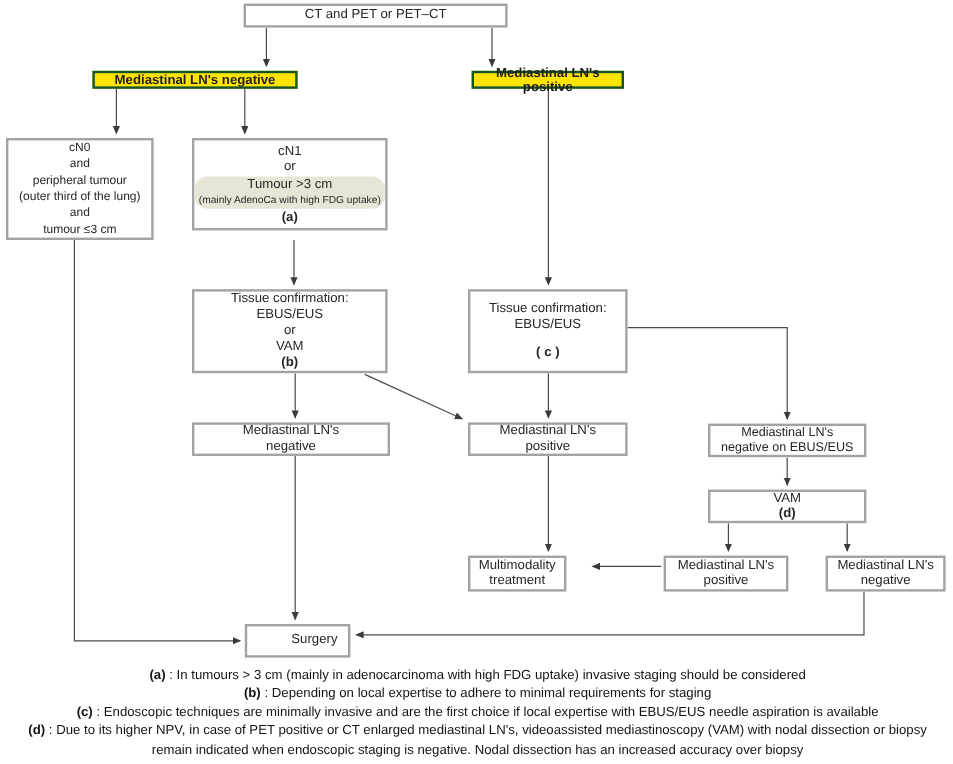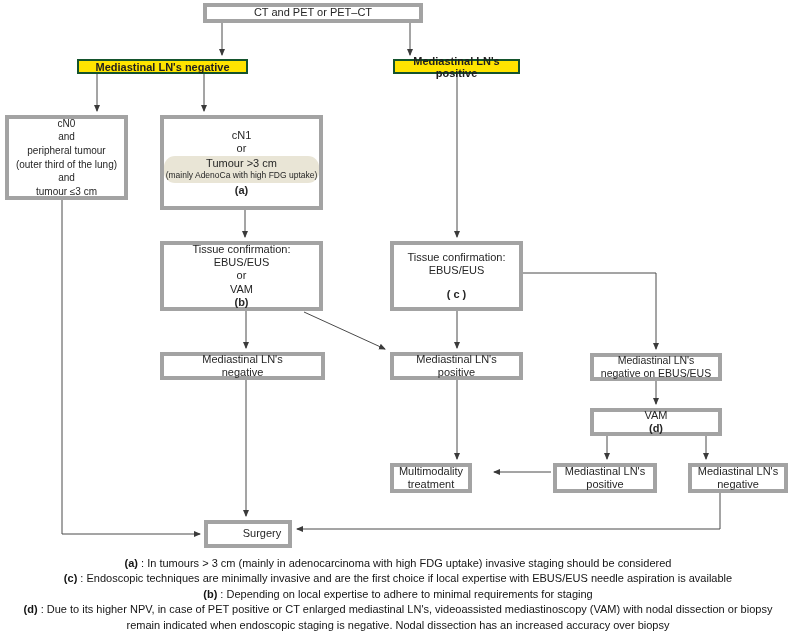--- a/index.html
+++ b/index.html
@@ -3,21 +3,21 @@
 <meta charset="utf-8">
 <style>
   html,body{margin:0;padding:0;}
   body{
     width:794px;height:637px;position:relative;background:#ffffff;
     font-family:"Liberation Sans", sans-serif;color:#262626;overflow:hidden;
   }
   #canvas{position:absolute;left:0;top:0;width:794px;height:637px;}
   svg.wires{position:absolute;left:0;top:0;width:794px;height:637px;pointer-events:none;}
   .box{
-    position:absolute;background:#ffffff;border:4px solid #a3a3a3;
+    position:absolute;background:#ffffff;border:2px solid #a3a3a3;
     display:flex;flex-direction:column;align-items:center;justify-content:center;
     font-size:11px;line-height:13.5px;text-align:center;box-sizing:border-box;
     color:#262626;
   }
   .box span{display:block;width:100%;}
   .bold{font-weight:bold;}
   .yellow{
     position:absolute;background:#ffe400;border:2px solid #14532d;
     display:flex;align-items:center;justify-content:center;
     font-size:11px;font-weight:600;color:#1f1f1f;box-sizing:border-box;text-align:center;
@@ -80,21 +80,21 @@
 
   <div class="box" style="left:5px;top:115px;width:123px;height:85px;font-size:10px;line-height:13.6px;">
     <span>cN0</span>
     <span>and</span>
     <span>peripheral tumour</span>
     <span style="white-space:nowrap;">(outer third of the lung)</span>
     <span>and</span>
     <span>tumour ≤3 cm</span>
   </div>
 
-  <div class="box" style="left:160px;top:115px;width:163px;height:95px;line-height:13px;">
+  <div class="box" style="left:160px;top:115px;width:163px;height:77px;line-height:13px;">
     <span>cN1</span>
     <span>or</span>
     <div class="band">
       <span>Tumour &gt;3 cm</span>
       <span class="smalltext">(mainly AdenoCa with high FDG uptake)</span>
     </div>
     <span class="bold">(a)</span>
   </div>
 
   <div class="box" style="left:160px;top:241px;width:163px;height:70px;line-height:13.2px;">
@@ -146,18 +146,18 @@
     <span>Mediastinal LN's</span>
     <span>negative</span>
   </div>
 
   <div class="box" style="left:204px;top:520px;width:88px;height:28px;padding-left:28px;">
     <span>Surgery</span>
   </div>
 
   <div class="footnotes">
     <div><span class="fn-label">(a)</span><span> : In tumours &gt; 3 cm (mainly in adenocarcinoma with high FDG uptake) invasive staging should be considered</span></div>
+    <div><span class="fn-label">(b)</span><span> : Depending on local expertise to adhere to minimal requirements for staging</span></div>
     <div><span class="fn-label">(c)</span><span> : Endoscopic techniques are minimally invasive and are the first choice if local expertise with EBUS/EUS needle aspiration is available</span></div>
-    <div><span class="fn-label">(b)</span><span> : Depending on local expertise to adhere to minimal requirements for staging</span></div>
     <div><span class="fn-label">(d)</span><span> : Due to its higher NPV, in case of PET positive or CT enlarged mediastinal LN's, videoassisted mediastinoscopy (VAM) with nodal dissection or biopsy remain indicated when endoscopic staging is negative. Nodal dissection has an increased accuracy over biopsy</span></div>
   </div>
 
 </div>
 
 </body></html>

